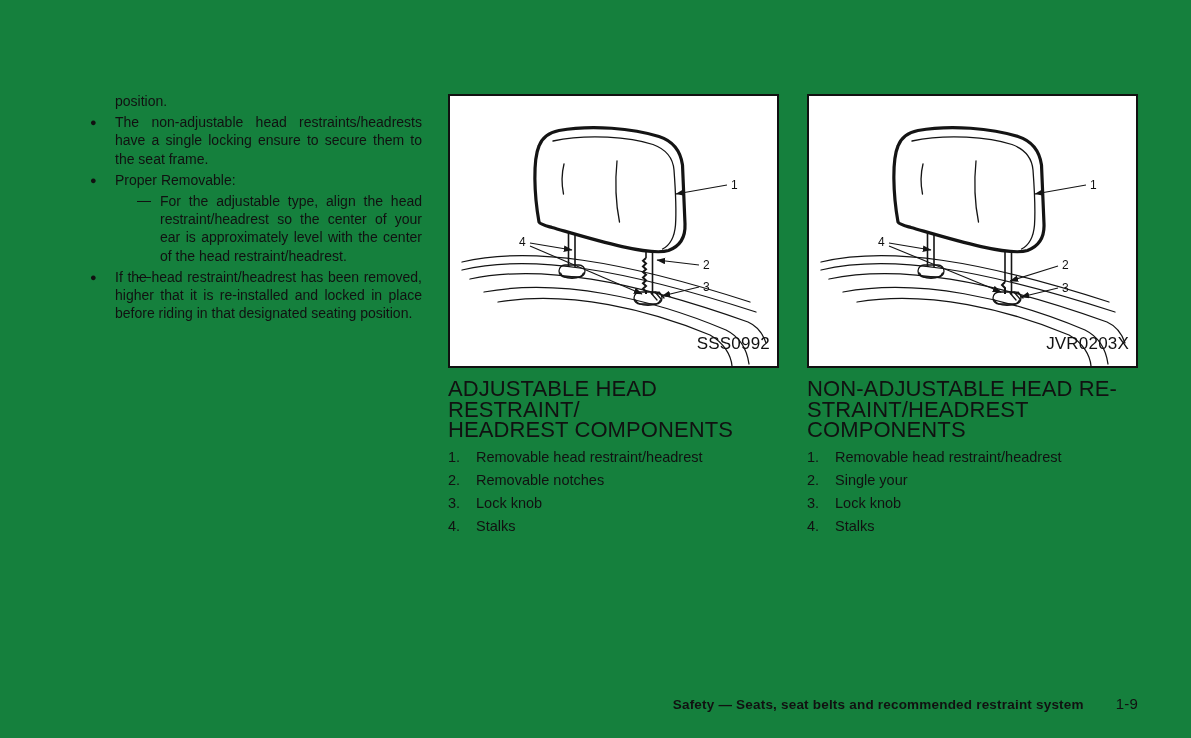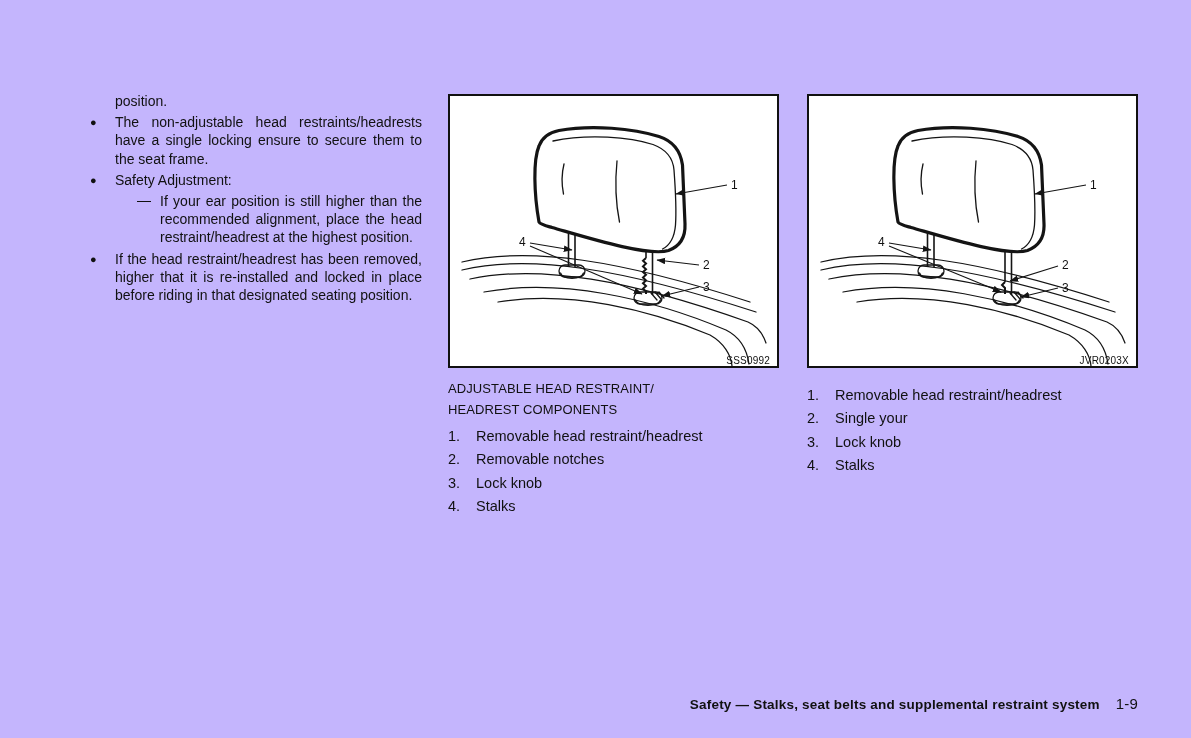--- a/index.html
+++ b/index.html
@@ -1,46 +1,46 @@
 <!DOCTYPE html>
 <html><head>
 <meta charset="utf-8">
 <style>
   html,body{margin:0;padding:0;background:#fff;}
-  .page{position:relative;width:1191px;height:738px;background:#c4b5fd;
+  .page{position:relative;width:1191px;height:738px;background:#15803d;
         font-family:"Liberation Sans","DejaVu Sans",sans-serif;color:#111;overflow:hidden;}
 
   
   .lcol{position:absolute;left:88px;top:92px;width:334px;font-size:14px;line-height:18.2px;}
   .lcol p{margin:0;text-align:justify;}
   .cont{padding-left:27px;}
   .bi{position:relative;padding-left:27px;margin-top:3px;}
   .bm{position:absolute;left:2px;top:2px;font-size:11px;line-height:14px;}
   .di{position:relative;padding-left:72px;margin-top:3px;}
   .dm{position:absolute;left:49px;top:-1px;}
 
   
   .figbox{position:absolute;top:94px;width:331px;height:274px;border:2px solid #111;box-sizing:border-box;background:#fff;}
   .figbox.f1{left:448px;}
   .figbox.f2{left:807px;}
   .figbox svg{position:absolute;left:0;top:0;}
-  .figcode{position:absolute;right:7px;bottom:0;font-size:10px;letter-spacing:0.2px;}
+  .figcode{position:absolute;right:7px;bottom:12px;font-size:17px;letter-spacing:0.2px;}
 
   
   .figcol{position:absolute;top:379px;width:340px;}
   .figcol.c1{left:448px;}
   .figcol.c2{left:807px;}
-  .chead{font-size:13px;line-height:20.5px;white-space:pre-line;letter-spacing:0.1px;margin:0 0 0 0;font-weight:400;}
+  .chead{font-size:22px;line-height:20.5px;white-space:pre-line;letter-spacing:0.1px;margin:0 0 0 0;font-weight:400;}
   .clist{margin-top:9px;}
   .crow{display:flex;font-size:14.5px;line-height:15.5px;margin-bottom:7.8px;}
   .cnum{width:28px;flex:none;}
 
   
   .footer{position:absolute;right:53px;top:695px;font-size:13.5px;font-weight:700;letter-spacing:0.2px;}
-  .footer .fp{font-weight:400;font-size:15px;margin-left:16px;}
+  .footer .fp{font-weight:400;font-size:15px;margin-left:32px;}
 
   
   .ln{fill:none;stroke:#141414;stroke-width:1.25;stroke-linecap:round;}
   .thick{fill:#ffffff;stroke:#141414;stroke-width:3.2;stroke-linejoin:round;}
   .thin{fill:none;stroke:#141414;stroke-width:1.3;stroke-linecap:round;}
   .stalk{fill:none;stroke:#141414;stroke-width:1.6;stroke-linecap:butt;}
   .notch{fill:none;stroke:#141414;stroke-width:2;stroke-linejoin:miter;}
   .leader{fill:none;stroke:#141414;stroke-width:1.1;}
   .callout{font-size:12px;fill:#111;font-family:"Liberation Sans","DejaVu Sans",sans-serif;}
 </style>
@@ -50,28 +50,28 @@
 <div class="page">
 
   <div class="lcol">
     <p class="cont">position.</p>
     <div class="bi">
       <span class="bm">●</span>
       <p>The non-adjustable head restraints/headrests have a single locking ensure to secure them to the seat frame.</p>
     </div>
     <div class="bi">
       <span class="bm">●</span>
-      <p>Safety Adjustment:</p>
+      <p>Proper Removable:</p>
     </div>
     <div class="di">
       <span class="dm">—</span>
+      <p>For the adjustable type, align the head restraint/headrest so the center of your ear is approximately level with the center of the head restraint/headrest.</p>
     </div>
     <div class="di">
       <span class="dm">—</span>
-      <p>If your ear position is still higher than the recommended alignment, place the head restraint/headrest at the highest position.</p>
     </div>
     <div class="bi">
       <span class="bm">●</span>
       <p>If the head restraint/headrest has been removed, higher that it is re-installed and locked in place before riding in that designated seating position.</p>
     </div>
   </div>
 
   <div class="figbox f1">
     <svg width="327" height="270" viewBox="0 0 327 270">
       <defs>
@@ -191,20 +191,22 @@
         <span>Lock knob</span>
       </div>
       <div class="crow">
         <span class="cnum">4.</span>
         <span>Stalks</span>
       </div>
     </div>
   </div>
 
   <div class="figcol c2">
+    <h2 class="chead">NON-ADJUSTABLE HEAD RE-
+STRAINT/HEADREST COMPONENTS</h2>
     <div class="clist">
       <div class="crow">
         <span class="cnum">1.</span>
         <span>Removable head restraint/headrest</span>
       </div>
       <div class="crow">
         <span class="cnum">2.</span>
         <span>Single your</span>
       </div>
       <div class="crow">
@@ -212,16 +214,16 @@
         <span>Lock knob</span>
       </div>
       <div class="crow">
         <span class="cnum">4.</span>
         <span>Stalks</span>
       </div>
     </div>
   </div>
 
   <div class="footer">
-    <span class="ft">Safety — Stalks, seat belts and supplemental restraint system</span><span class="fp">1-9</span>
+    <span class="ft">Safety — Seats, seat belts and recommended restraint system</span><span class="fp">1-9</span>
   </div>
 
 </div>
 
 </body></html>

